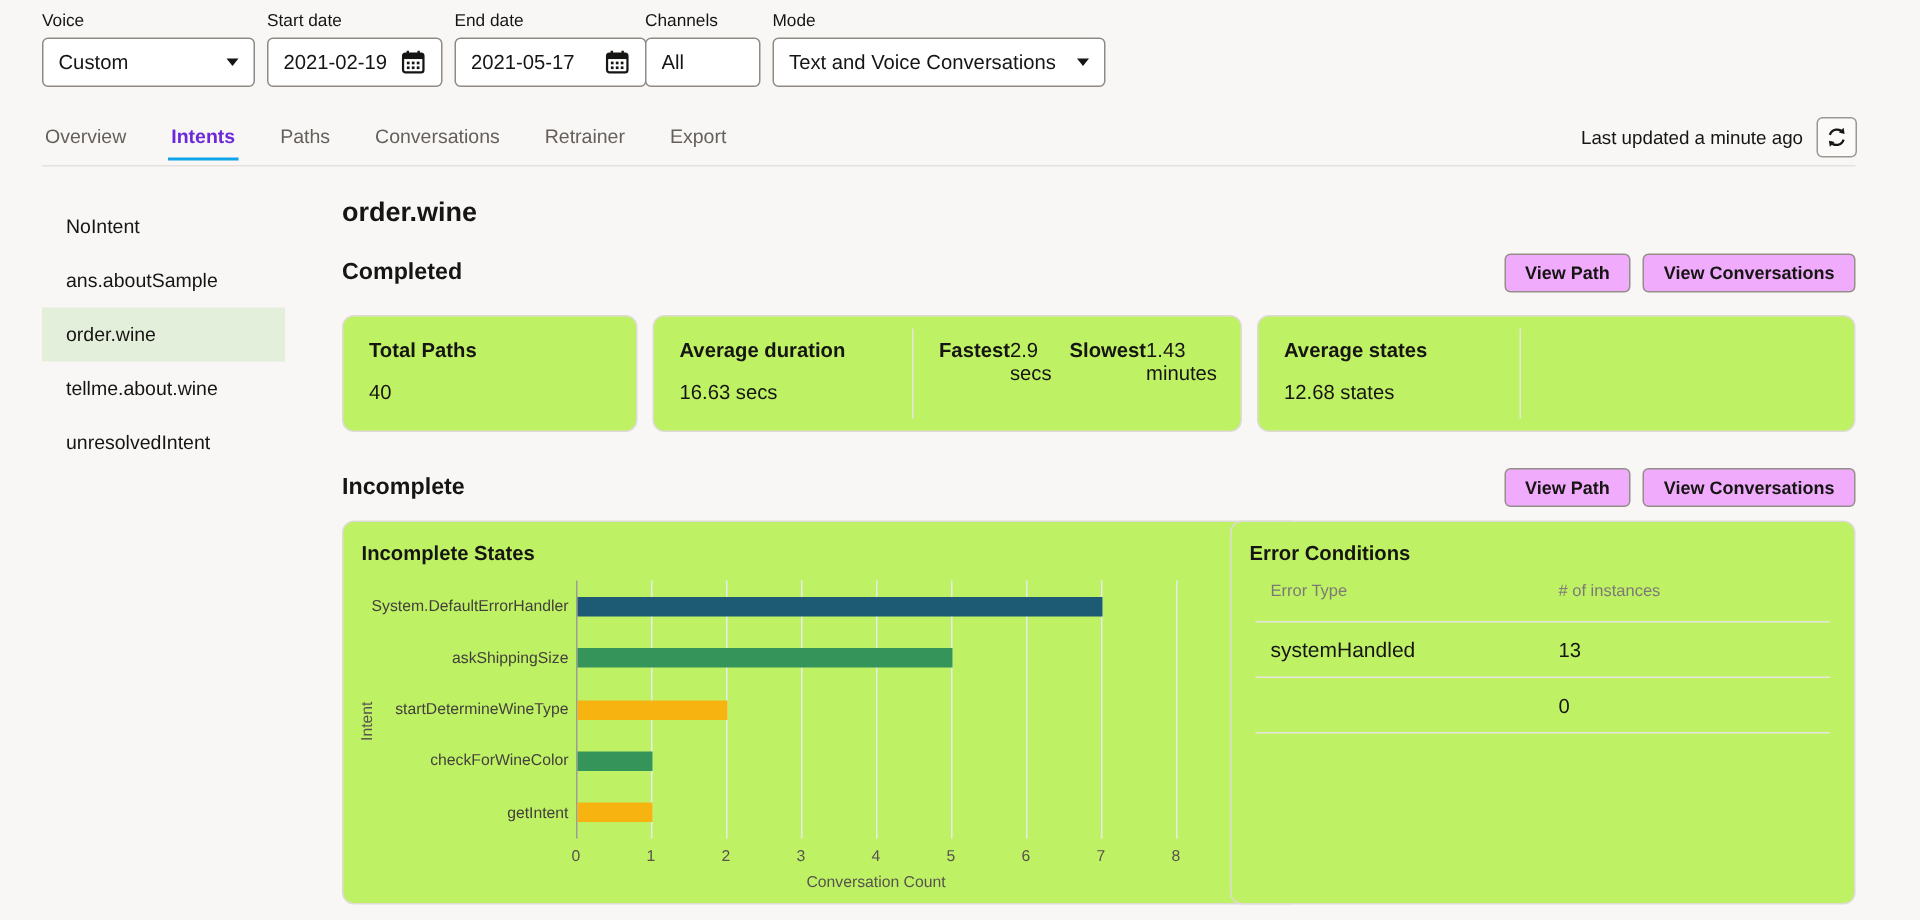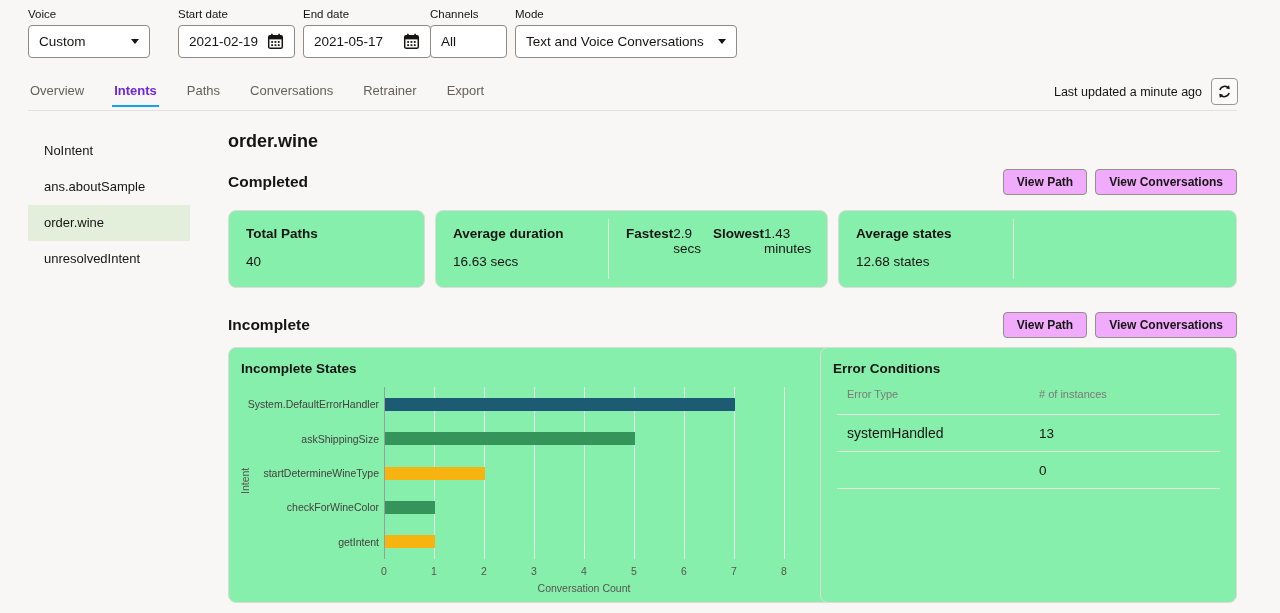--- a/index.html
+++ b/index.html
@@ -10,21 +10,21 @@
     font-family:"Liberation Sans", sans-serif; font-size:13px;
   }
   
   .fgroup { position:absolute; top:8px; }
   .fg-view{left:28px} .fg-start{left:178px} .fg-end{left:303px} .fg-channels{left:430px} .fg-mode{left:515px}
   .flabel { font-size:11.5px; color:#161513; margin-bottom:5px; }
   .fbox {
     height:33px; background:#fff; border:1px solid #8f8a84; border-radius:4px;
     display:flex; align-items:center; padding:0 10px; font-size:13.5px; gap:8px;
   }
-  .fg-view .fbox{width:122px} .fg-start .fbox{width:117px} .fg-end .fbox{width:128px}
+  .fg-view .fbox{width:142px} .fg-start .fbox{width:117px} .fg-end .fbox{width:128px}
   .fg-channels .fbox{width:77px} .fg-mode .fbox{width:222px}
   .fbox .grow { flex:1 1 auto; white-space:nowrap; overflow:hidden; }
   .caret { width:0; height:0; border-left:4.5px solid transparent; border-right:4.5px solid transparent; border-top:5.5px solid #161513; flex:0 0 auto; }
   .cal-icon { flex:0 0 auto; display:flex; align-items:center; cursor:pointer; }
   
   .tabs { position:absolute; left:28px; top:80px; display:flex; gap:26px; }
   .tab { font-size:13px; color:#65605b; padding:3px 2px 9px; cursor:pointer; }
   .tab.active { color:#6d28d9; font-weight:bold; border-bottom:2px solid #0ea5e9; padding-bottom:6px; }
   .tab-divider { position:absolute; left:28px; top:110px; width:1209px; height:1px; background:#e5e2de; }
   .updated-area { position:absolute; top:78px; right:42px; display:flex; align-items:center; gap:9px; }
@@ -39,21 +39,21 @@
   .page-title { position:absolute; left:228px; top:131px; font-size:18px; font-weight:bold; }
   .section-head { position:absolute; left:228px; font-size:15.5px; font-weight:bold; }
   .sh-completed { top:173px; } .sh-incomplete { top:316px; }
   .btn-row { position:absolute; right:43px; display:flex; gap:8px; }
   .br-completed { top:169px; } .br-incomplete { top:312px; }
   .btn {
     height:26px; background:#f0abfc; border:1px solid #948f89; border-radius:4px;
     font-family:"Liberation Sans",sans-serif; font-size:12px; font-weight:bold; color:#161513;
     padding:0 13px; cursor:pointer; white-space:nowrap;
   }
-  .card { position:absolute; background:#86efac; border:1px solid #dedbd6; border-radius:8px; }
+  .card { position:absolute; background:#bef264; border:1px solid #dedbd6; border-radius:8px; }
   .stat-card { top:210px; height:78px; }
   .card-paths { left:228px; width:197px; }
   .card-duration { left:435px; width:393px; }
   .card-states { left:838px; width:399px; }
   .stat-label { font-size:13.5px; font-weight:bold; }
   .stat-value { font-size:13.5px; margin-top:13px; }
   .stat-left { position:absolute; left:17px; top:15px; }
   .vdiv { position:absolute; top:8px; bottom:8px; width:1px; background:#e7e4e0; }
   .card-duration .vdiv { left:172px; } .card-states .vdiv { left:174px; }
   .mini-rows { position:absolute; top:15px; display:flex; flex-direction:row; gap:12px; }
@@ -172,20 +172,21 @@
       <path d="M12.9 9.7 A5.4 5.4 0 0 1 3.5 11.4" fill="none" stroke="#161513" stroke-width="1.6"></path>
       <polygon points="3.1,14.8 2.4,10.4 6.5,11.4" fill="#161513"></polygon>
     </svg>
   </span>
 </div>
 
 <div class="sidebar" id="sidebar-list">
     <div class="side-item">NoIntent</div>
     <div class="side-item">ans.aboutSample</div>
     <div class="side-item selected">order.wine</div>
+    <div class="side-item">tellme.about.wine</div>
     <div class="side-item">unresolvedIntent</div>
   </div>
 
 <div class="page-title">order.wine</div>
 
 <div class="section-head sh-completed">Completed</div>
 <div class="btn-row br-completed">
   <button class="btn">View Path</button>
   <button class="btn">View Conversations</button>
 </div>

